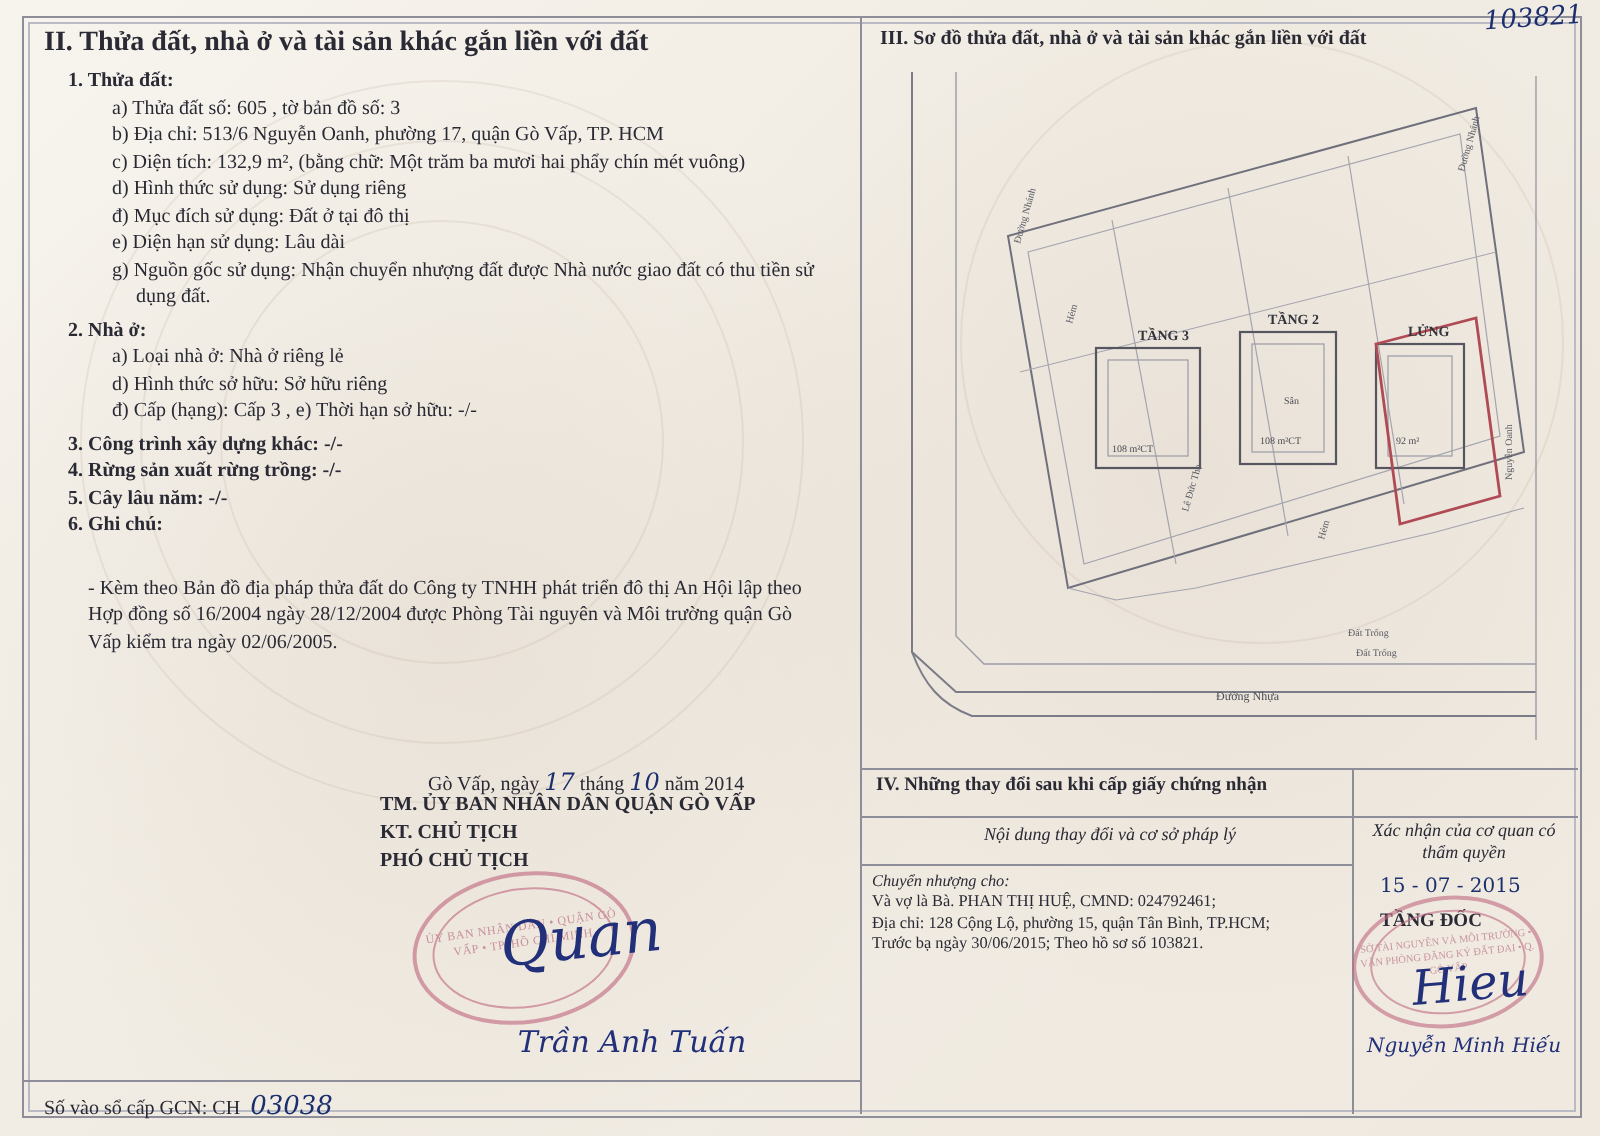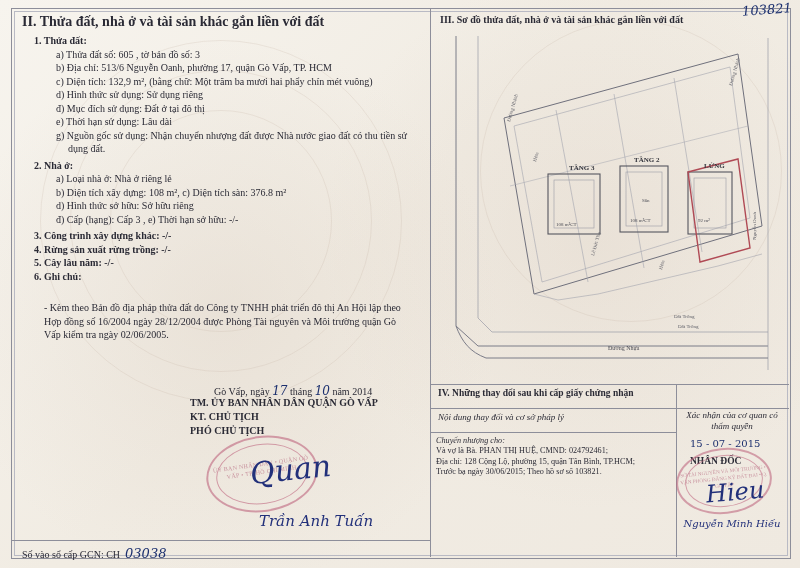--- a/index.html
+++ b/index.html
@@ -74,21 +74,21 @@
     font-size:15px;color:#22307a;font-family:"DejaVu Serif", serif;font-style:italic;
   }
   .date-line{position:absolute;left:214px;top:384px;font-size:10px;}
   .date-hand{font-family:"DejaVu Serif", serif;font-style:italic;color:#1b2f6e;font-size:12px;}
 
   .gcn{position:absolute;left:22px;top:546px;font-size:10px;}
   .gcn .num{font-family:"DejaVu Serif", serif;font-style:italic;color:#1b2f6e;font-size:13px;margin-left:5px;}
 
   
   .s4-title{position:absolute;left:438px;top:388px;font-size:9.5px;font-weight:bold;}
-  .s4-h1{position:absolute;left:438px;top:412px;width:234px;text-align:left;font-size:9px;font-style:italic;}
+  .s4-h1{position:absolute;left:438px;top:412px;width:234px;text-align:center;font-size:9px;font-style:italic;}
   .s4-h2{position:absolute;left:680px;top:410px;width:104px;text-align:center;font-size:9px;font-style:italic;line-height:11px;}
   .s4-body{position:absolute;left:436px;top:436px;width:238px;font-size:8.2px;line-height:10.4px;}
   .s4-date{position:absolute;left:690px;top:438px;font-size:10px;font-family:"DejaVu Serif", serif;color:#1b2f6e;}
   .s4-gd{position:absolute;left:690px;top:456px;font-size:9.5px;font-weight:bold;}
   .s4-name{position:absolute;left:672px;top:518px;width:120px;text-align:center;font-size:10px;color:#22307a;font-family:"DejaVu Serif", serif;font-style:italic;}
   .stamp2{
     position:absolute;left:676px;top:448px;width:92px;height:62px;
     border:2px solid #c06a82;border-radius:50%;transform:rotate(-6deg);opacity:.6;
   }
   .stamp2 .inner{position:absolute;left:7px;top:5px;right:7px;bottom:5px;border:1px solid #c06a82;border-radius:50%;}
@@ -118,29 +118,28 @@
   <div class="left-col">
     <div class="sec-title">II. Thửa đất, nhà ở và tài sản khác gắn liền với đất</div>
 
     <div class="txt ind1" style="margin-top:4px;">
       <div style="font-weight:bold;">1. Thửa đất:</div>
       <div class="ind2 row">a) Thửa đất số:   605   , tờ bản đồ số:        3</div>
       <div class="ind2 row">b) Địa chỉ: 513/6 Nguyễn Oanh, phường 17, quận Gò Vấp, TP. HCM</div>
       <div class="ind2 row">c) Diện tích:     132,9   m², (bằng chữ: Một trăm ba mươi hai phẩy chín mét vuông)</div>
       <div class="ind2 row">d) Hình thức sử dụng: Sử dụng riêng</div>
       <div class="ind2 row">đ) Mục đích sử dụng: Đất ở tại đô thị</div>
-      <div class="ind2 row">e) Thời hạn sử dụng: Lâu dài</div>
+      <div class="ind2 row">e) Diện hạn sử dụng: Lâu dài</div>
       <div class="ind2 row">g) Nguồn gốc sử dụng: Nhận chuyển nhượng đất được Nhà nước giao đất có thu tiền sử</div>
       <div class="ind2 row" style="padding-left:34px;">dụng đất.</div>
     </div>
 
     <div class="txt ind1" style="margin-top:3px;">
       <div style="font-weight:bold;">2. Nhà ở:</div>
       <div class="ind2 row">a) Loại nhà ở:  Nhà ở riêng lẻ</div>
-      <div class="ind2 row">b) Diện tích xây dựng:          108       m², c) Diện tích sàn:        376.8  m²</div>
       <div class="ind2 row">d) Hình thức sở hữu: Sở hữu riêng</div>
       <div class="ind2 row">đ) Cấp (hạng): Cấp 3                      , e) Thời hạn sở hữu: -/-</div>
     </div>
 
     <div class="txt ind1" style="margin-top:3px;">
       <div style="font-weight:bold;">3. Công trình xây dựng khác: -/-</div>
       <div style="font-weight:bold;">4. Rừng sản xuất rừng trồng: -/-</div>
       <div style="font-weight:bold;">5. Cây lâu năm: -/-</div>
       <div style="font-weight:bold;">6. Ghi chú:</div>
     </div>
@@ -236,21 +235,21 @@
   <div class="s4-h2">Xác nhận của cơ quan có thẩm quyền</div>
 
   <div class="s4-body">
     <div style="font-style:italic;">Chuyển nhượng cho:</div>
     <div>Và vợ là Bà. PHAN THỊ HUỆ, CMND: 024792461;</div>
     <div>Địa chỉ: 128 Cộng Lộ, phường 15, quận Tân Bình, TP.HCM;</div>
     <div>Trước bạ ngày 30/06/2015; Theo hồ sơ số 103821.</div>
   </div>
 
   <div class="s4-date">15 - 07 - 2015</div>
-  <div class="s4-gd">NHÂN ĐỐC</div>
+  <div class="s4-gd">TẦNG ĐỐC</div>
   <div class="stamp2">
     <div class="inner"></div>
     <div class="stamp2-txt">SỞ TÀI NGUYÊN VÀ MÔI TRƯỜNG • VĂN PHÒNG ĐĂNG KÝ ĐẤT ĐAI • Q. GÒ VẤP</div>
   </div>
   <div class="sig2">Hieu</div>
   <div class="s4-name">Nguyễn Minh Hiếu</div>
 
 </div>
 
 </body></html>

